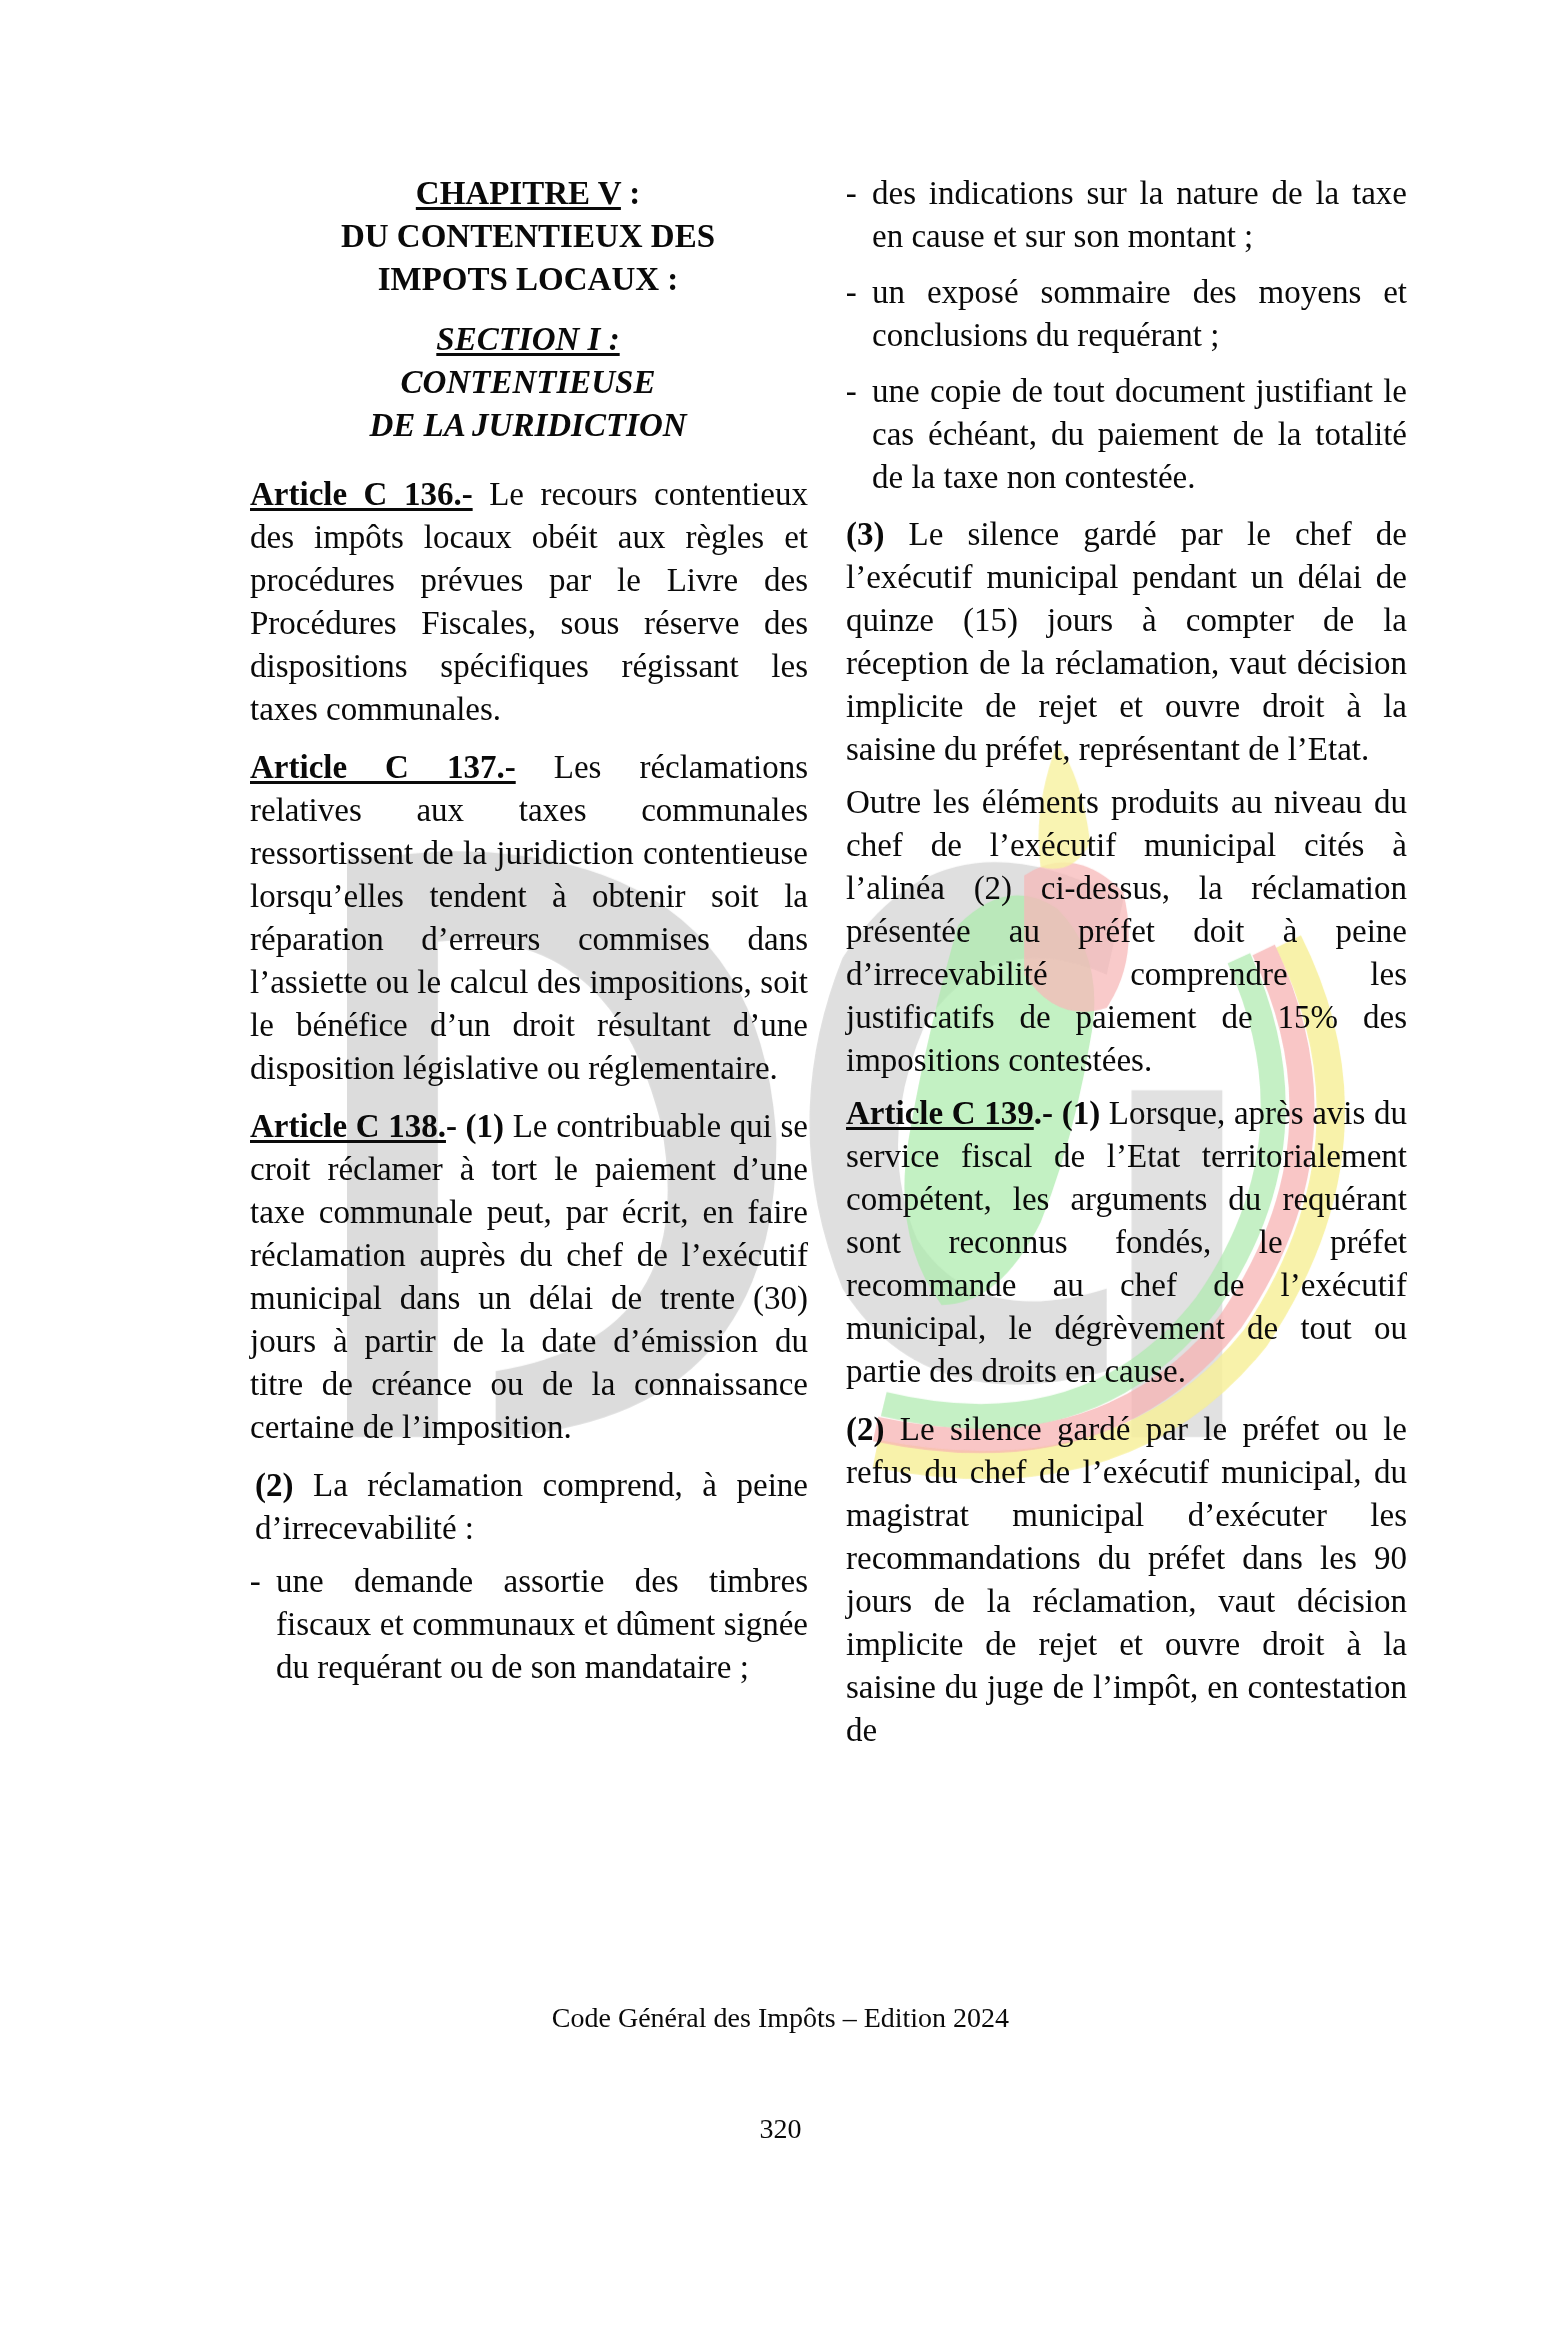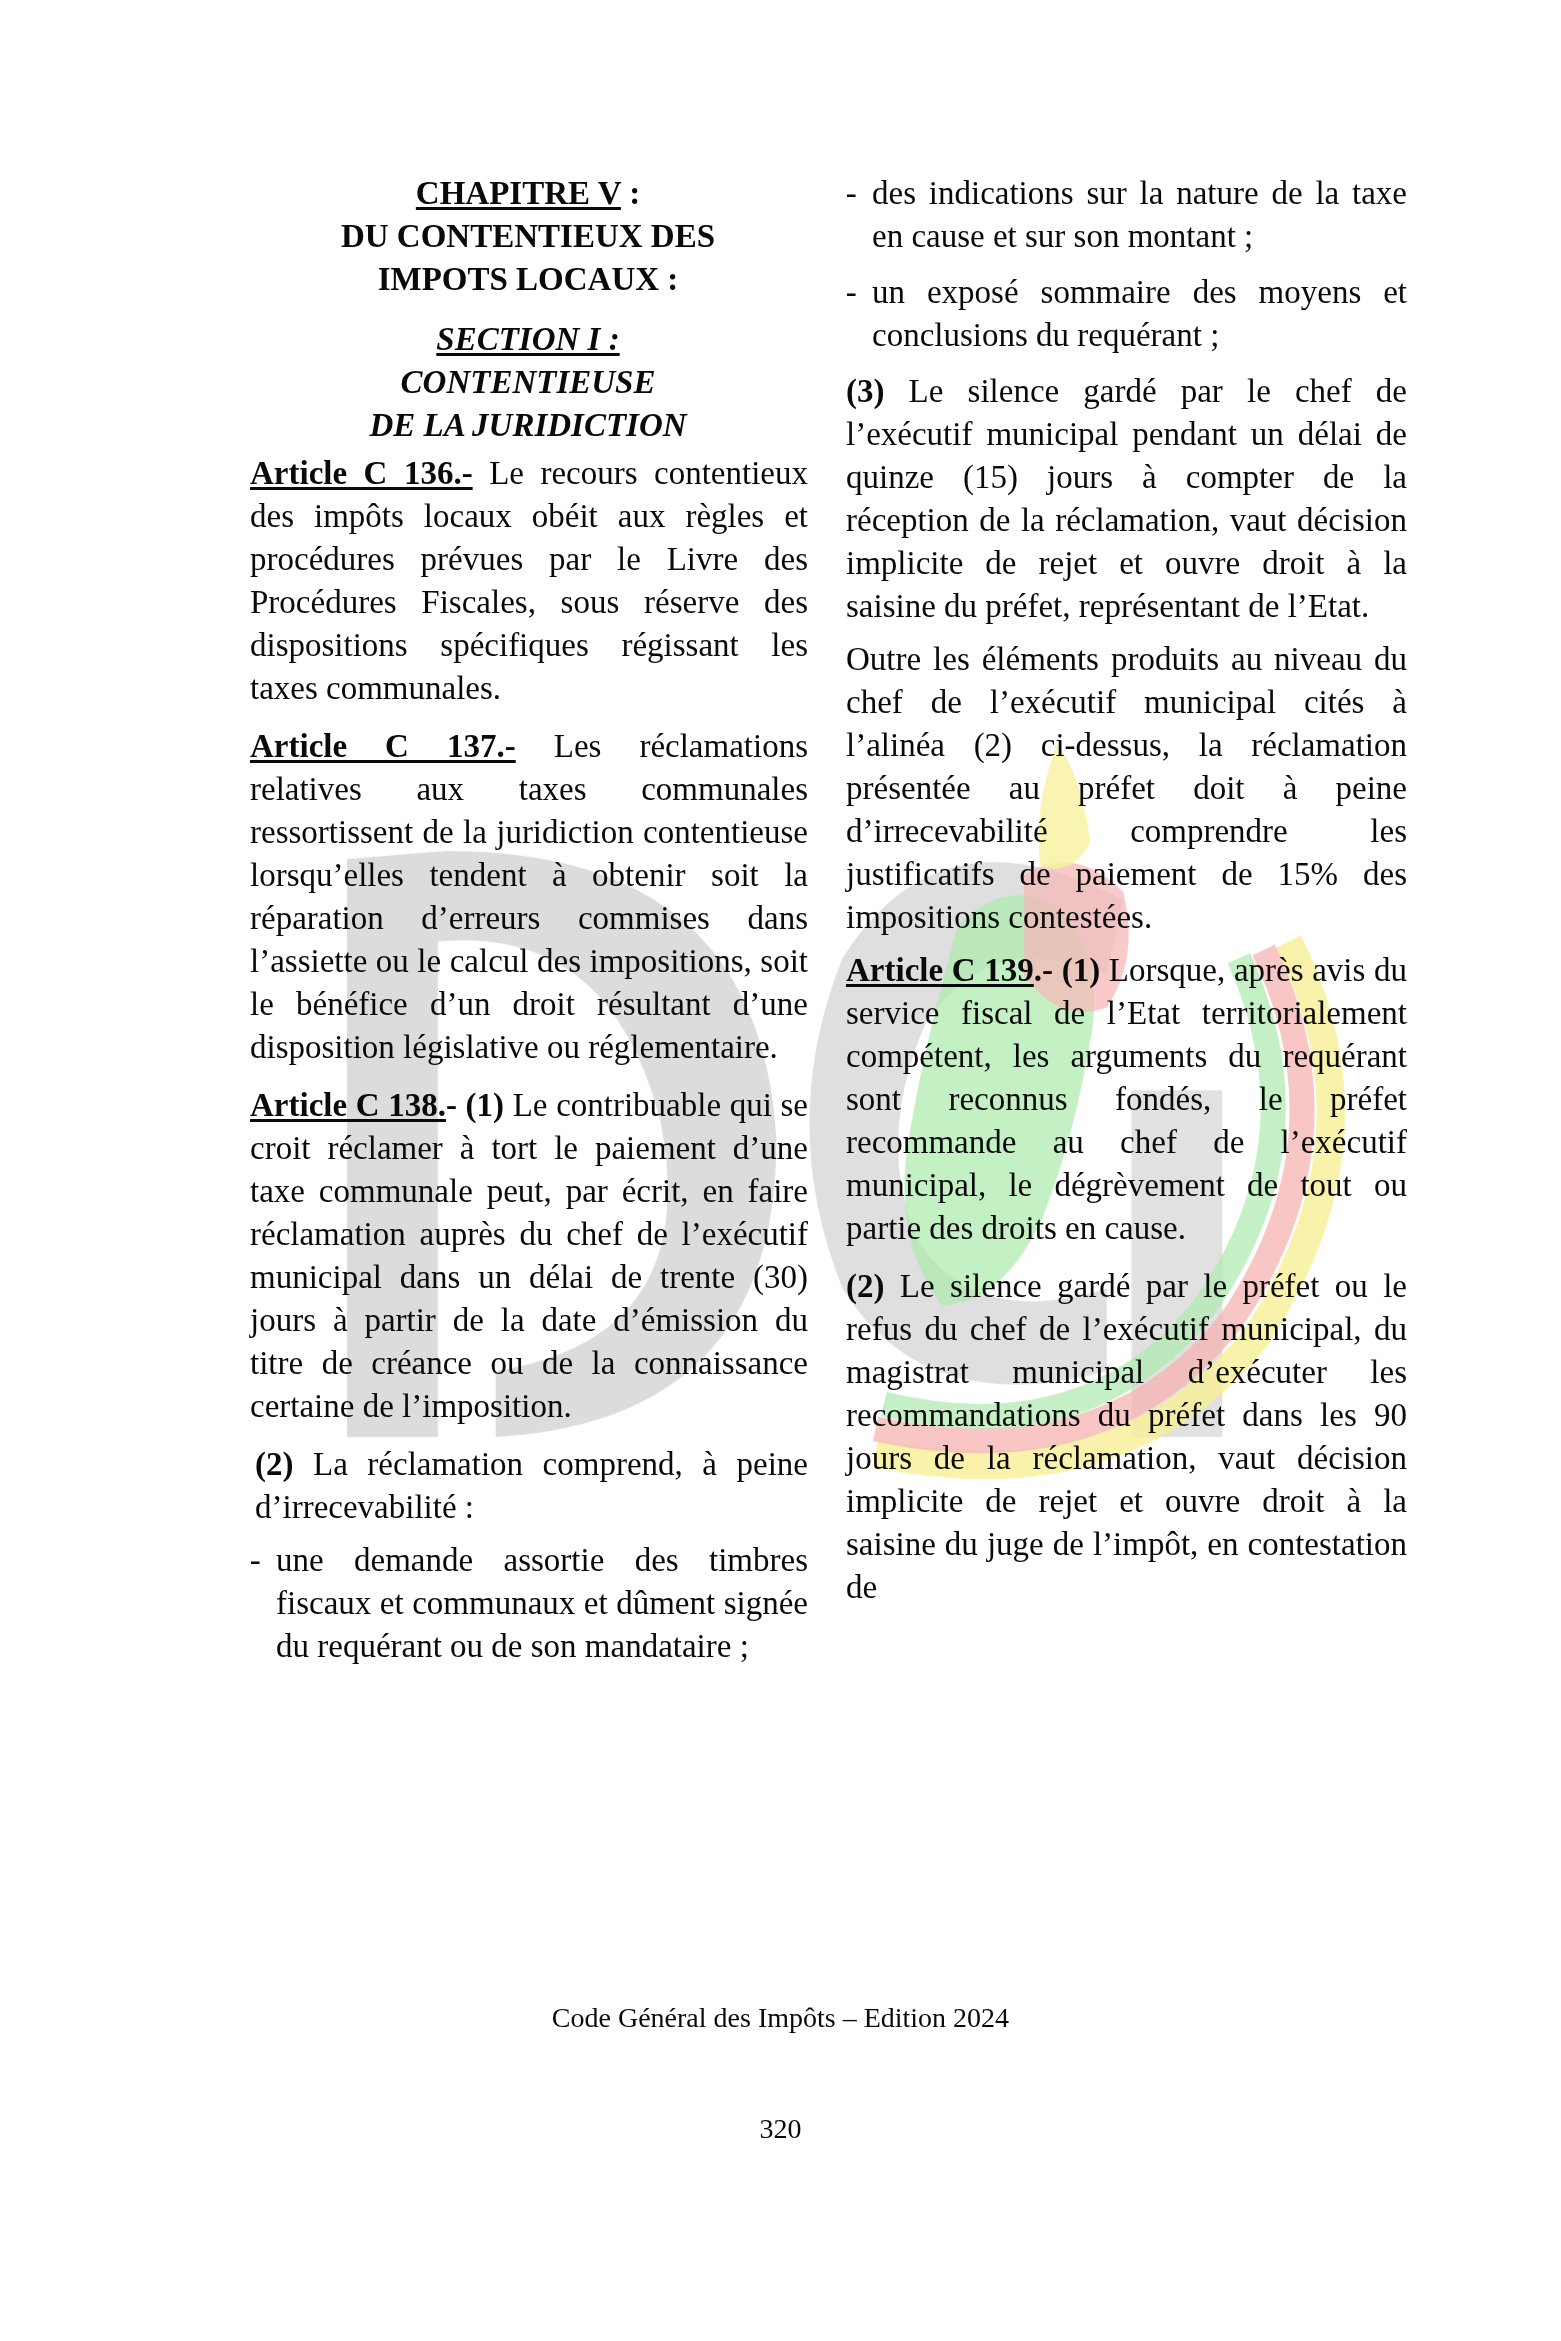--- a/index.html
+++ b/index.html
@@ -54,21 +54,21 @@
 
 <div class="col col-left">
   <div>
     <p class="heading">
       <span class="u">CHAPITRE V</span><span> :</span>
     </p>
     <p class="heading">DU CONTENTIEUX DES</p>
     <p class="heading">IMPOTS LOCAUX :</p>
   </div>
 
-  <div style="margin-bottom:5px;">
+  <div style="margin-bottom:26px;">
     <p class="section">
       <span class="u">SECTION I :</span>
     </p>
     <p class="section" style="margin-top:0">CONTENTIEUSE</p>
     <p class="section" style="margin-top:0">DE LA JURIDICTION</p>
   </div>
 
   <p class="para">
     <span class="art">Article C 136.-</span><span> Le recours contentieux des impôts locaux obéit aux règles et procédures prévues par le Livre des Procédures Fiscales, sous réserve des dispositions spécifiques régissant les taxes communales.</span>
   </p>
@@ -87,20 +87,21 @@
 
   <ul class="bullets">
     <li>une demande assortie des timbres fiscaux et communaux et dûment signée du requérant ou de son mandataire ;</li>
   </ul>
 </div>
 
 <div class="col col-right">
   <ul class="bullets">
     <li>des indications sur la nature de la taxe en cause et sur son montant ;</li>
     <li>un exposé sommaire des moyens et conclusions du requérant ;</li>
+    <li>une copie de tout document justifiant le cas échéant, du paiement de la totalité de la taxe non contestée.</li>
   </ul>
 
   <p class="para">
     <span class="num">(3)</span><span>  Le silence gardé par le chef de l’exécutif municipal pendant un délai de quinze (15) jours à compter de la réception de la réclamation, vaut décision implicite de rejet et ouvre droit à la saisine du préfet, représentant de l’Etat.</span>
   </p>
 
   <p class="para">Outre les éléments produits au niveau du chef de l’exécutif municipal cités à l’alinéa (2) ci-dessus, la réclamation présentée au préfet doit à peine d’irrecevabilité comprendre les justificatifs de paiement de 15% des impositions contestées.</p>
 
   <p class="para">
     <span class="art">Article C 139</span><span class="artdash">.-</span><span class="num"> (1)</span><span> Lorsque, après avis du service fiscal de l’Etat territorialement compétent, les arguments du requérant sont reconnus fondés, le préfet recommande au chef de l’exécutif municipal, le dégrèvement de tout ou partie des droits en cause.</span>

